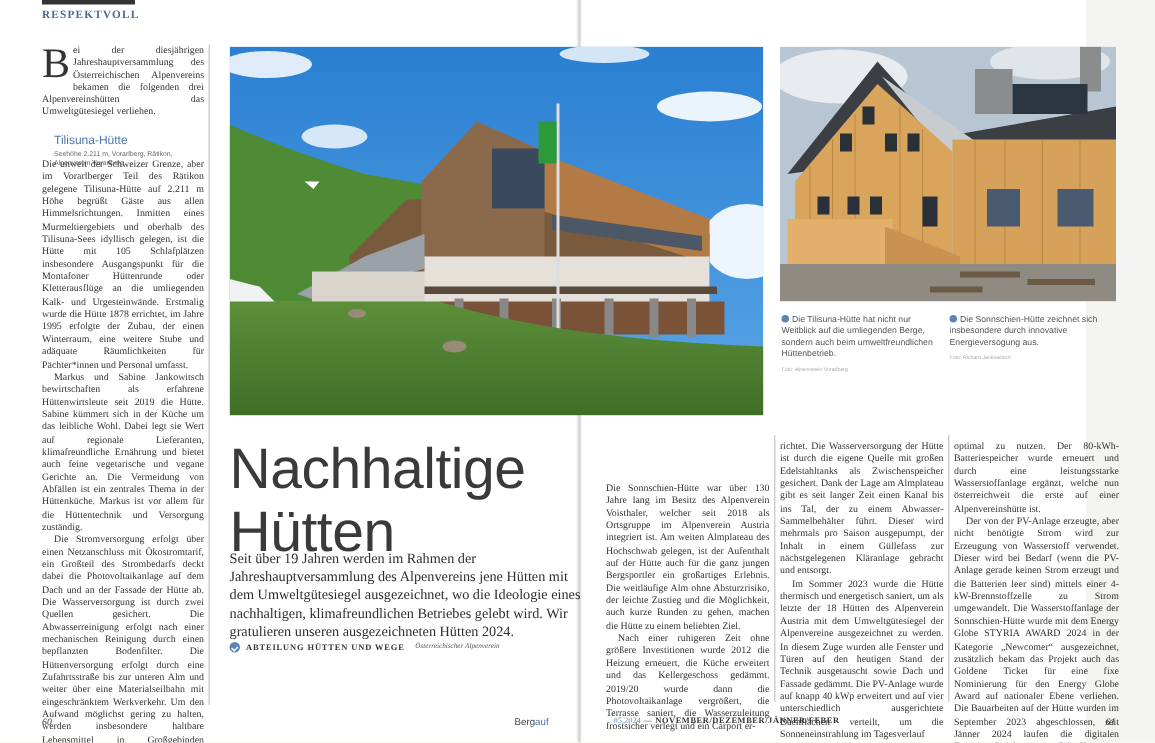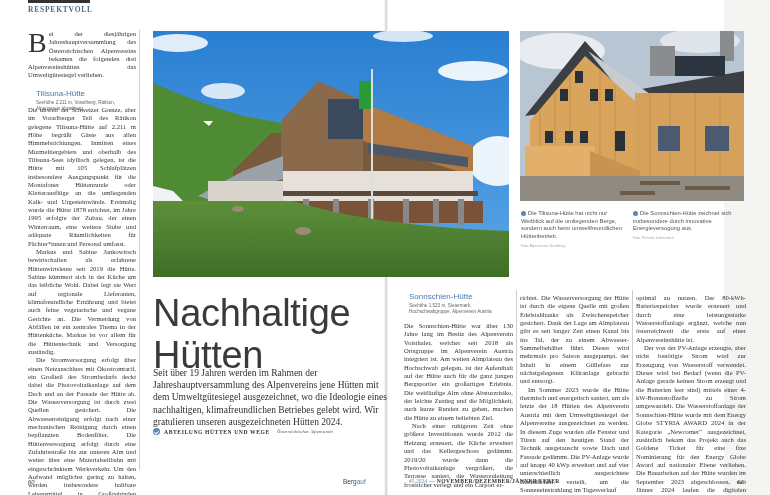--- a/index.html
+++ b/index.html
@@ -210,27 +210,20 @@
   </div>
 
   <div class="lead">Seit über 19 Jahren werden im Rahmen der Jahreshauptversammlung des Alpenvereins jene Hütten mit dem Umweltgütesiegel ausgezeichnet, wo die Ideologie eines nachhaltigen, klimafreundlichen Betriebes gelebt wird. Wir gratulieren unseren ausgezeichneten Hütten 2024.</div>
 
   <div class="byline">
     <span class="byline-icon"></span>
     <span class="byline-dept">ABTEILUNG HÜTTEN UND WEGE</span>
     <span class="byline-org">Österreichischer Alpenverein</span>
   </div>
 
-  <div class="hut-head" style="left:409px; top:292px; width:110px;">
-    <div class="hut-name">Sonnschien-Hütte</div>
-    <div class="hut-meta">
-      <div>Seehöhe 1.523 m, Steiermark,</div>
-      <div>Hochschwabgruppe, Alpenverein Austria</div>
-    </div>
-  </div>
 
   <div class="col" style="left:404px; top:322px; width:109px;">
     <p>Die Sonnschien-Hütte war über 130 Jahre lang im Besitz des Alpenverein Voisthaler, welcher seit 2018 als Ortsgruppe im Alpenverein Austria integriert ist. Am weiten Almplateau des Hochschwab gelegen, ist der Aufenthalt auf der Hütte auch für die ganz jungen Bergsportler ein großartiges Erlebnis. Die weitläufige Alm ohne Absturzrisiko, der leichte Zustieg und die Möglichkeit, auch kurze Runden zu gehen, machen die Hütte zu einem beliebten Ziel.</p>
     <p class="indent">Nach einer ruhigeren Zeit ohne größere Investitionen wurde 2012 die Heizung erneuert, die Küche erweitert und das Kellergeschoss gedämmt. 2019/20 wurde dann die Photovoltaikanlage vergrößert, die Terrasse saniert, die Wasserzuleitung frostsicher verlegt und ein Carport er-</p>
   </div>
 
   <div class="vrule" style="left:516px; top:290px; height:178px;"></div>
 
   <div class="col" style="left:520px; top:294px; width:109px;">
     <p>richtet. Die Wasserversorgung der Hütte ist durch die eigene Quelle mit großen Edelstahltanks als Zwischenspeicher gesichert. Dank der Lage am Almplateau gibt es seit langer Zeit einen Kanal bis ins Tal, der zu einem Abwasser-Sammelbehälter führt. Dieser wird mehrmals pro Saison ausgepumpt, der Inhalt in einem Güllefass zur nächstgelegenen Kläranlage gebracht und entsorgt.</p>

